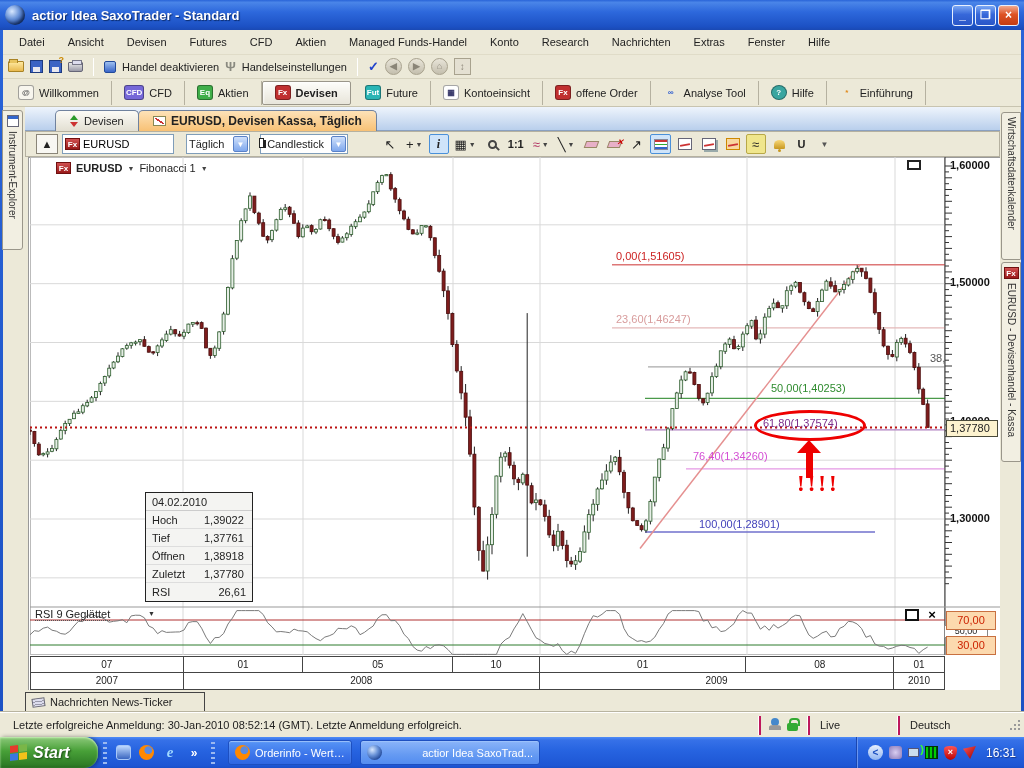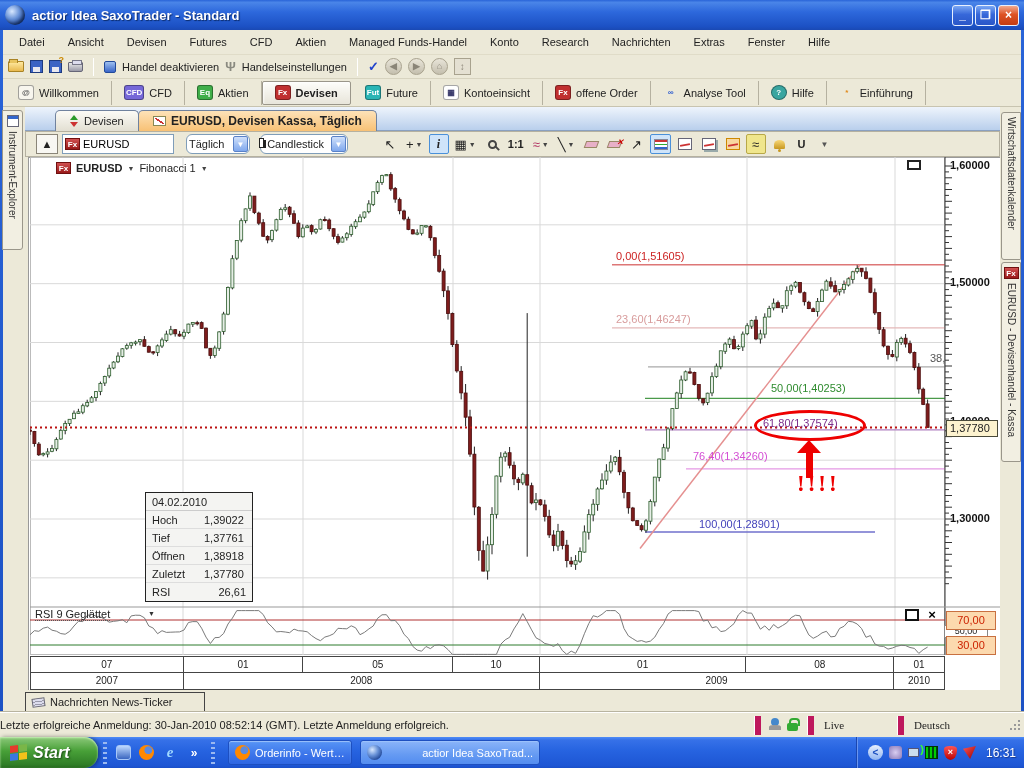--- a/index.html
+++ b/index.html
@@ -74,21 +74,21 @@
   .ic-updown::after { content:''; position:absolute; bottom:0; left:0; border-left:4px solid transparent; border-right:4px solid transparent; border-top:5px solid #c33; }
   .ic-chartline { width:13px; height:10px; background:#fff; border:1px solid #885; position:relative; }
   .ic-chartline::after { content:''; position:absolute; inset:1px; background:linear-gradient(to top right,transparent 42%,#c33 42% 58%,transparent 58%); }
 
   
   #chart-toolbar { left:25px; top:131px; width:975px; height:26px; background:#ece9d8; border:1px solid #b5b1a0;
     display:flex; align-items:center; gap:4px; padding-left:10px; }
   .squarebtn { width:22px; height:20px; background:#f8f7f2; border:1px solid #8a8578; text-align:center; line-height:18px; }
   .field { height:20px; background:#fff; border:1px solid #7f9db9; display:flex; align-items:center; padding:0 2px; gap:3px; }
   #symbol-input { width:74px; border:none; outline:none; font:11px "Liberation Sans",sans-serif; }
-  .combo { position:relative; padding-right:23px;border-radius:6px; }
+  .combo { position:relative; padding-right:23px; }
   .combo .drop { position:absolute; right:1px; top:1px; bottom:1px; width:15px;
     background:linear-gradient(#cfe0fa,#7fa8ee); border:1px solid #5a82c8; border-radius:2px;
     color:#fff; font-size:8px; line-height:16px; text-align:center; }
   .candle-glyph { display:inline-block; width:9px; height:12px; position:relative; }
   .candle-glyph::before { content:''; position:absolute; left:0; top:2px; width:3px; height:8px; background:#222; }
   .candle-glyph::after { content:''; position:absolute; right:0; top:0; width:3px; height:8px; border:1px solid #222; background:#fff; }
   #tool-strip { display:flex; align-items:center; gap:3px; margin-left:28px; }
   .tool { display:flex; align-items:center; justify-content:center; gap:1px; min-width:20px; height:20px; padding:0 2px;
     font-size:13px; color:#222; border:1px solid transparent; border-radius:2px; }
   .tool.boxed { border:1px solid #888; background:#fdfdfa; font:bold italic 12px/16px "Liberation Serif",serif; }
@@ -143,22 +143,22 @@
   .xrow:first-child { border-bottom:1px solid #444; }
   .xcell { border-right:1px solid #444; text-align:center; line-height:15px; font-size:10px; overflow:hidden; }
   .xcell:last-child { border-right:none; }
 
   
   #news-tab { left:25px; top:692px; width:180px; height:20px; background:#ece9d8; border:1px solid #444;
     display:flex; align-items:center; gap:5px; padding-left:6px; }
   .ic-news { width:13px; height:9px; background:repeating-linear-gradient(#dde 0 2px,#99a 2px 3px); border:1px solid #667; transform:rotate(-8deg); }
   #statusbar { left:0; top:712px; width:1024px; height:25px; background:#ece9d8; border-top:1px solid #fff;
     box-shadow:0 -1px 0 #b8b4a0; display:flex; align-items:center; }
-  #status-text { padding-left:0; flex:1; color:#222; }
-  .st-seg { display:flex; align-items:center; gap:8px; height:19px; border-left:6px solid #be185d; padding:0 10px; box-shadow:-1px 0 0 #fff;font-family:Liberation Serif, serif; }
+  #status-text { padding-left:13px; flex:1; color:#222; }
+  .st-seg { display:flex; align-items:center; gap:8px; height:19px; border-left:2px solid #be185d; padding:0 10px; box-shadow:-1px 0 0 #fff; }
   .ic-person { width:8px; height:8px; border-radius:50%; background:#4488cc; position:relative; margin-top:-6px; }
   .ic-person::after { content:''; position:absolute; top:7px; left:-2px; width:12px; height:5px; border-radius:40% 40% 0 0; background:#999; }
   .ic-lock { width:11px; height:8px; background:#3a3; border-radius:2px; position:relative; margin-top:4px; }
   .ic-lock::before { content:''; position:absolute; top:-5px; left:2px; width:7px; height:6px; border:2px solid #3a3; border-bottom:none; border-radius:4px 4px 0 0; }
   #status-grip { width:14px; height:14px; margin-right:2px; position:relative; }
   #status-grip::after { content:''; position:absolute; right:2px; bottom:2px; width:2px; height:2px; background:#999;
     box-shadow:-4px 0 #999,-8px 0 #999,0 -4px #999,-4px -4px #999,0 -8px #999; }
 
   
   #taskbar { left:0; top:737px; width:1024px; height:31px;

